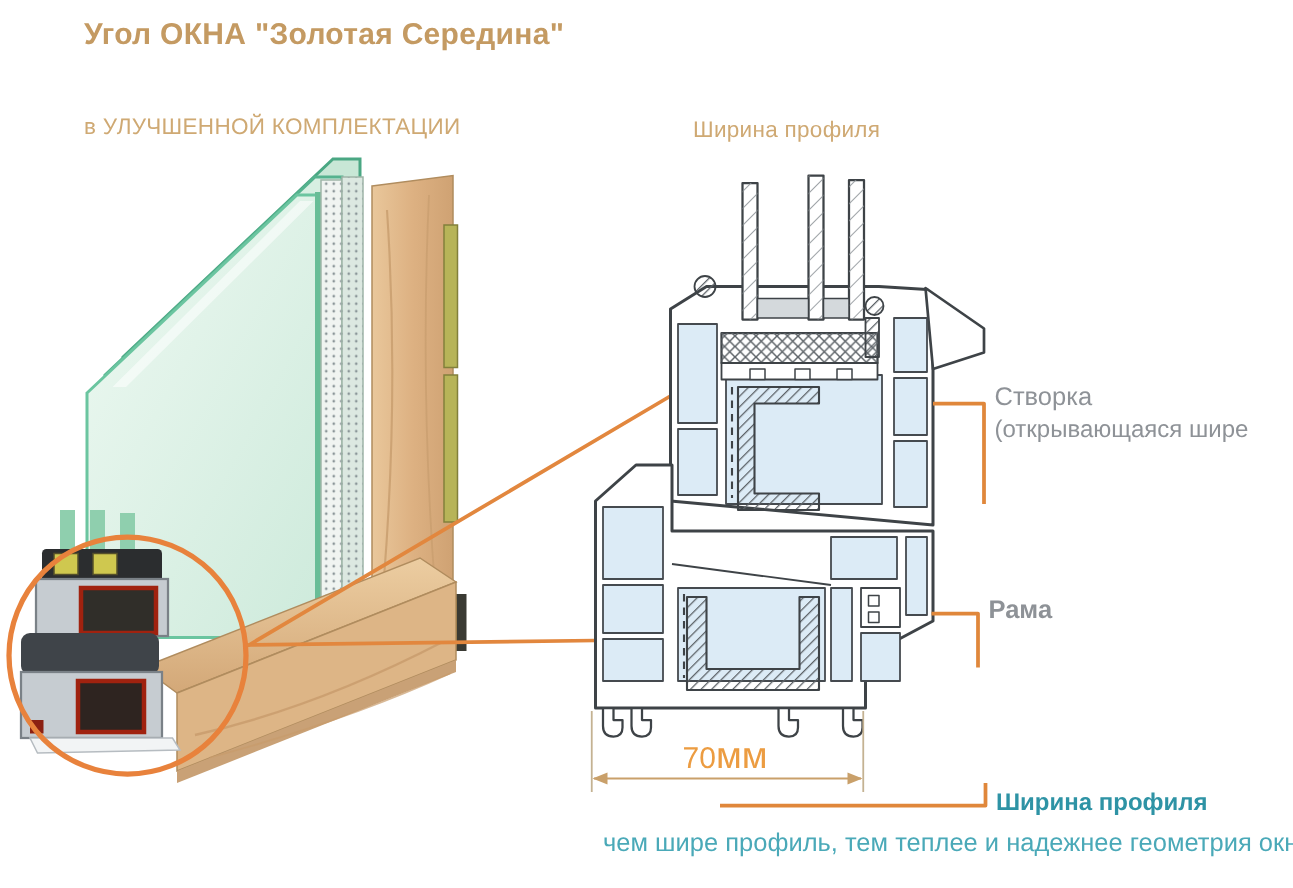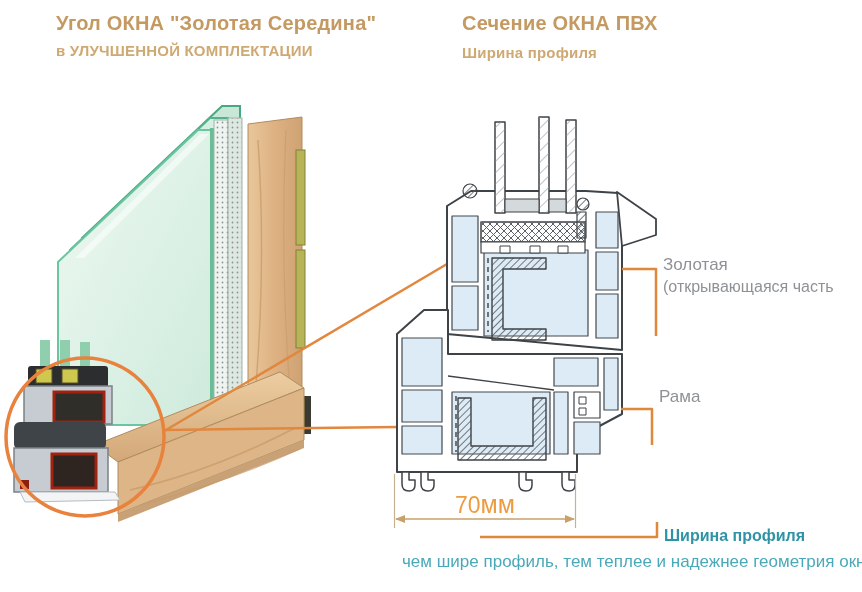--- a/index.html
+++ b/index.html
@@ -1,24 +1,24 @@
 <!DOCTYPE html>
 <html><head>
 <meta charset="utf-8">
 <style>
   html,body{margin:0;padding:0;background:#fff;}
   .stage{position:relative;width:862px;height:592px;background:#ffffff;overflow:hidden;
          font-family:"Liberation Sans",sans-serif;}
   .stage svg{position:absolute;left:0;top:0;}
   .txt{position:absolute;white-space:nowrap;}
   .title-main{font-size:20px;font-weight:700;color:#c49a62;letter-spacing:.2px;}
-  .title-sub{font-size:15px;font-weight:700;color:#cfa973;letter-spacing:.2px;}
+  .title-sub{font-size:15px;font-weight:400;color:#cfa973;letter-spacing:.2px;margin-top:34px;}
   .part-label{font-size:17px;color:#8e9297;line-height:22px;}
   .part-desc{font-size:16px;color:#8e9297;line-height:22px;}
-  .dim-big{font-size:23px;color:#ec9c41;}
+  .dim-big{font-size:20px;color:#ec9c41;}
   .dim-small{font-size:25px;color:#ec9c41;}
   .width-label{font-size:16px;font-weight:700;color:#2e93a5;}
   .caption{font-size:17px;color:#4aa9b8;}
 </style>
 </head>
 <body>
 
 <div class="stage">
 
 <svg width="862" height="592" viewBox="0 0 862 592">
@@ -198,29 +198,28 @@
       <polyline points="622,269 656,269 656,336"></polyline>
       <polyline points="621,409 652,409 652,445"></polyline>
       <polyline points="480,537 657,537 657,522"></polyline>
     </g>
   </g>
 </svg>
 
 <div class="txt title-main" style="left:56px;top:12px;">Угол ОКНА "Золотая Середина"</div>
 <div class="txt title-sub" style="left:56px;top:42px;">в УЛУЧШЕННОЙ КОМПЛЕКТАЦИИ</div>
 
-<div class="txt title-main" style="left:462px;top:12px;">Сечение ОКНА ПВХ</div>
 <div class="txt title-sub" style="left:462px;top:44px;">Ширина профиля</div>
 
 <div class="txt" style="left:663px;top:254px;">
-  <div class="part-label">Золотая</div>
-  <div class="part-desc">(открывающаяся часть</div>
-</div>
-
-<div class="txt" style="left:659px;top:386px;">
+  <div class="part-label">Створка</div>
+  <div class="part-desc">(открывающаяся шире</div>
+</div>
+
+<div class="txt" style="left:659px;top:396px;font-weight:bold;">
   <div class="part-label">Рама</div>
 </div>
 
 <div class="txt" style="left:455px;top:490px;">
   <span class="dim-big">70</span><span class="dim-small">мм</span>
 </div>
 
 <div class="txt width-label" style="left:664px;top:527px;">Ширина профиля</div>
 
 <div class="txt caption" style="left:402px;top:552px;">чем шире профиль, тем теплее и надежнее геометрия окна</div>

